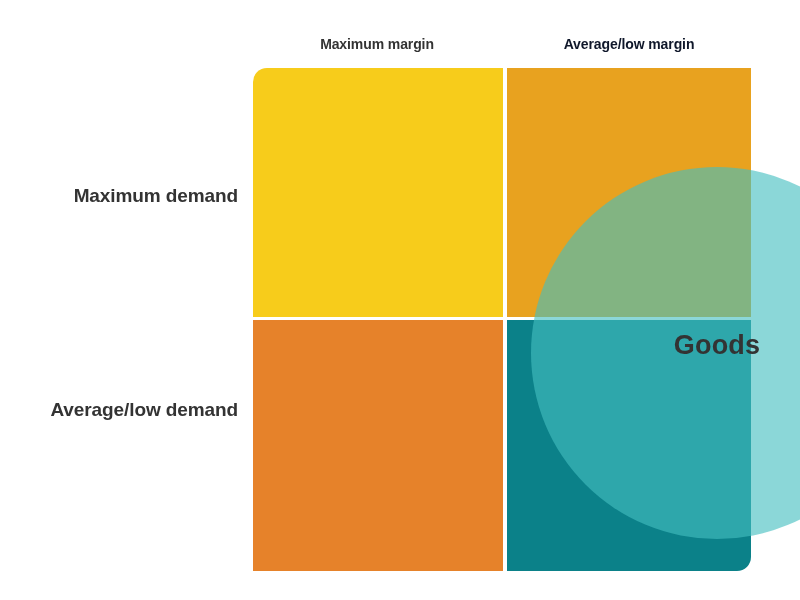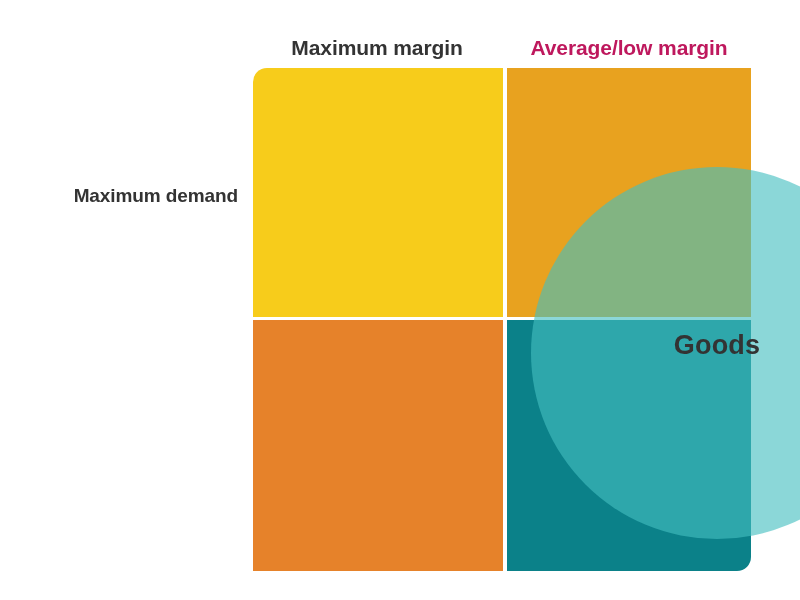--- a/index.html
+++ b/index.html
@@ -21,21 +21,21 @@
     width: 800px;
     height: 600px;
     background: #ffffff;
   }
 
   
   .col-label {
     position: absolute;
     font-family: "Liberation Sans", sans-serif;
     font-weight: bold;
-    font-size: 21px;
+    font-size: 14px;
     color: #333333;
     letter-spacing: -0.1px;
     white-space: nowrap;
     text-align: center;
   }
   #col-label-left  { left: 253px; width: 248px; top: 36px; }
   #col-label-right { left: 507px; width: 244px; top: 36px; }
 
   
   .row-label {
@@ -108,24 +108,25 @@
     pointer-events: none;
   }
 </style>
 </head>
 <body style="background-color: rgb(255, 255, 255);">
 
 <div id="stage" style="background-color: rgb(255, 255, 255);">
 
   <div class="col-label" id="col-label-left" style="color: rgb(51, 51, 51);">Maximum margin</div>
 
-  <div class="col-label" id="col-label-right" style="color: #be185d;">Average/low margin</div>
+  <div class="col-label" id="col-label-right" style="color: #0f172a;">Average/low margin</div>
 
   <div class="row-label" id="row-label-top" style="color: rgb(51, 51, 51);">Maximum demand</div>
 
+  <div class="row-label" id="row-label-bottom" style="color: rgb(51, 51, 51);">Average/low demand</div>
 
   <div id="matrix">
 
     <div class="quadrant" id="quad-tl" style="background-color: rgb(247, 204, 27);"></div>
 
     <div class="quadrant" id="quad-tr" style="background-color: rgb(232, 162, 31);"></div>
 
     <div class="quadrant" id="quad-bl" style="background-color: rgb(230, 130, 42);"></div>
 
     <div class="quadrant" id="quad-br" style="background-color: rgb(11, 129, 137);"></div>

